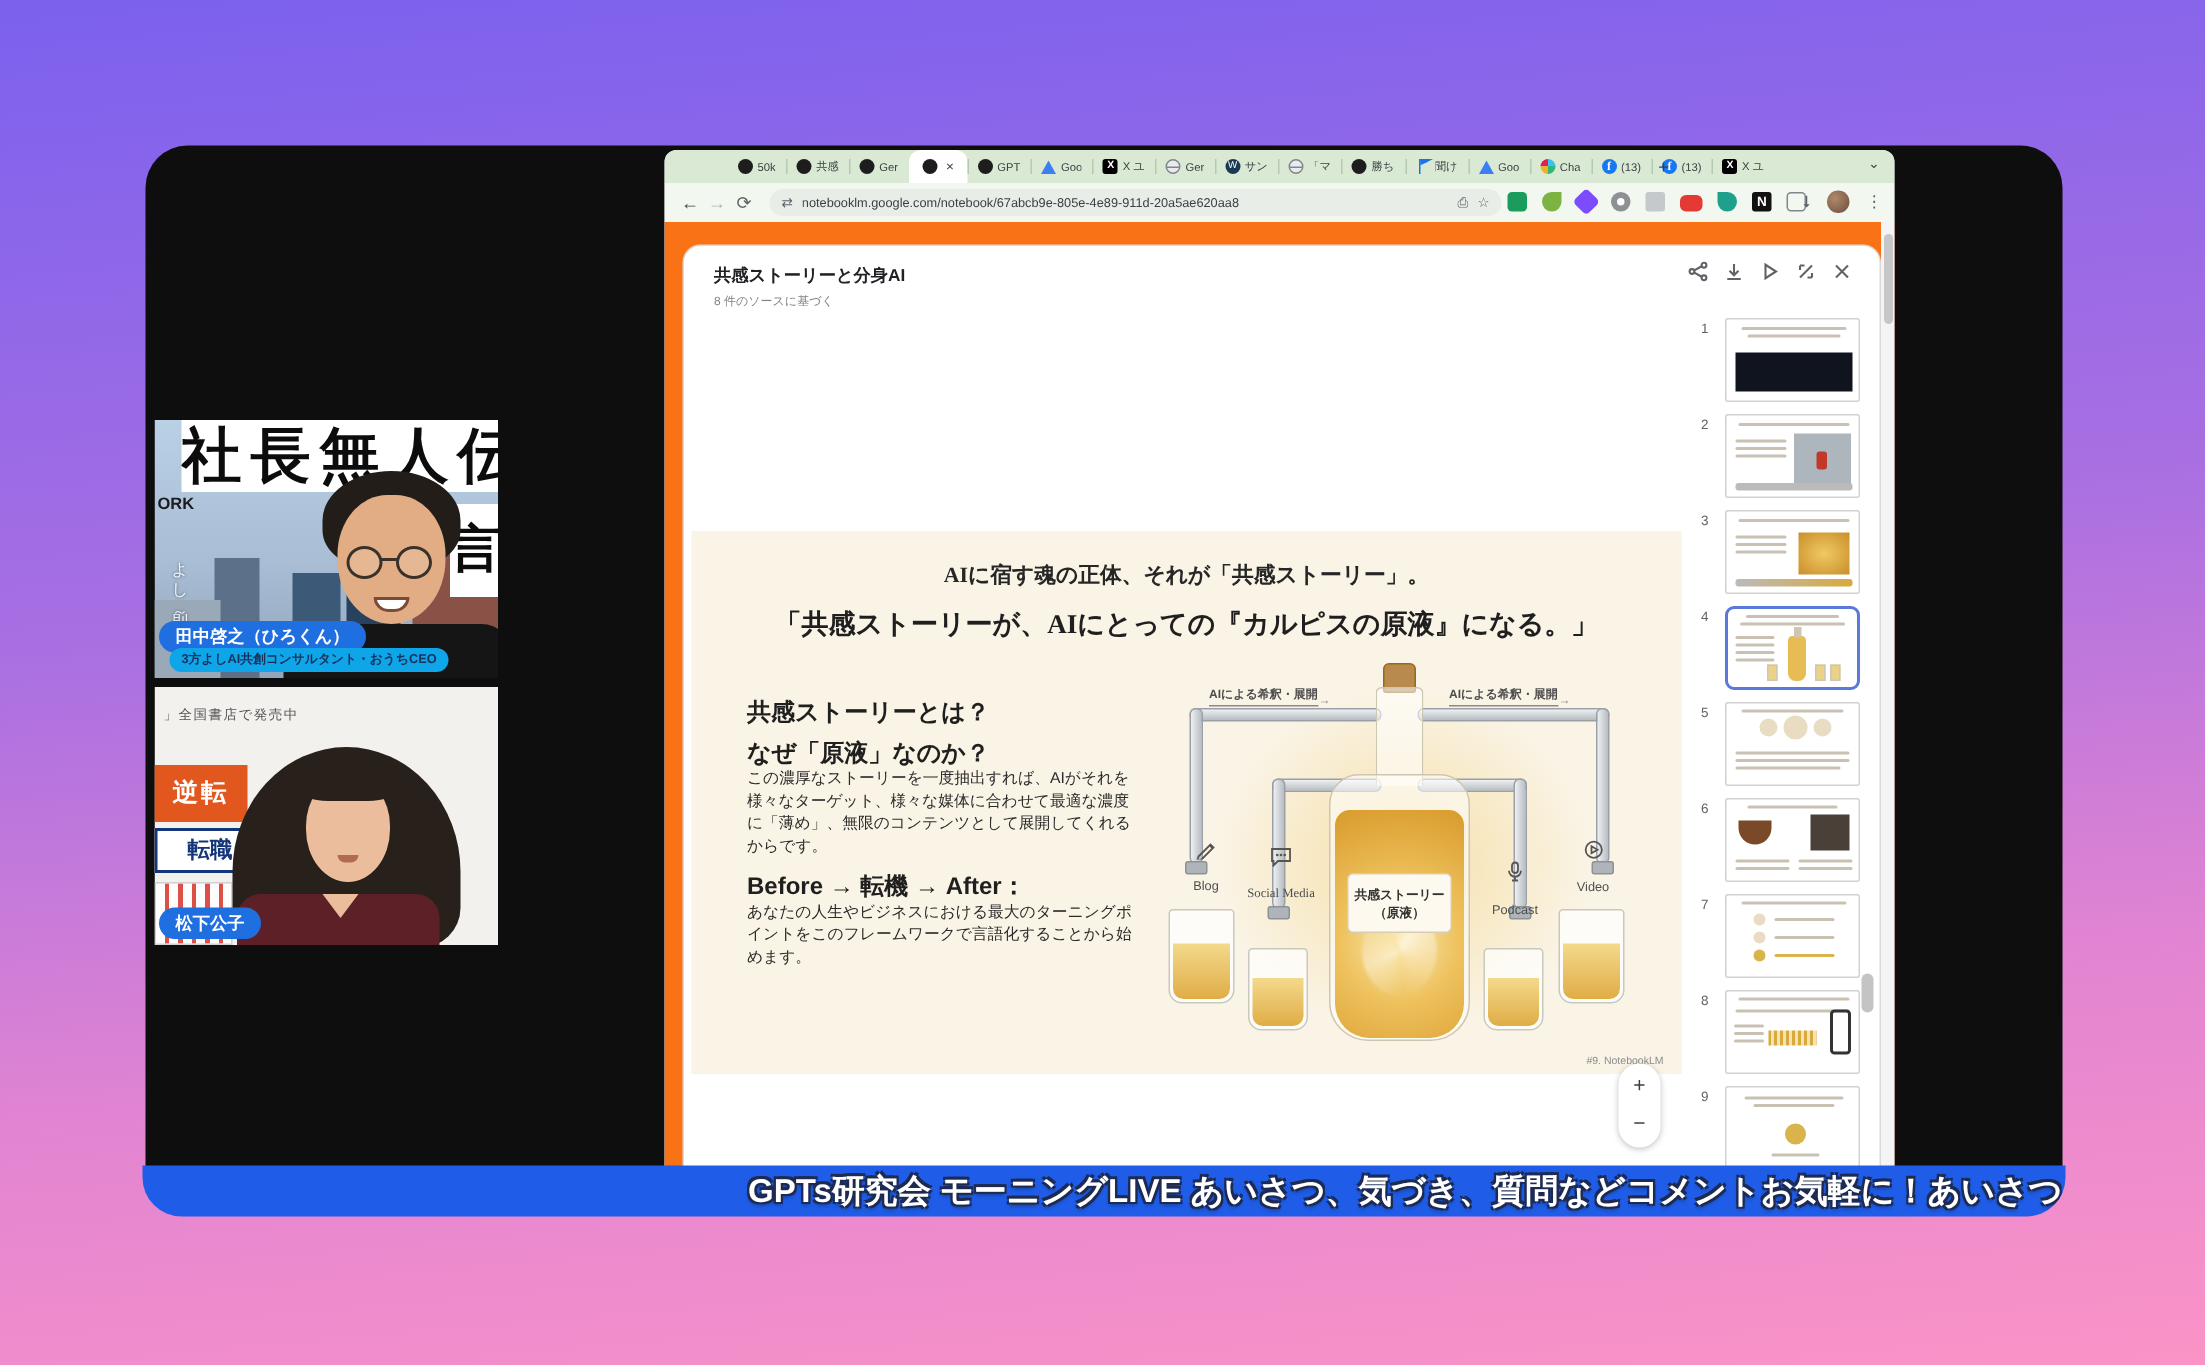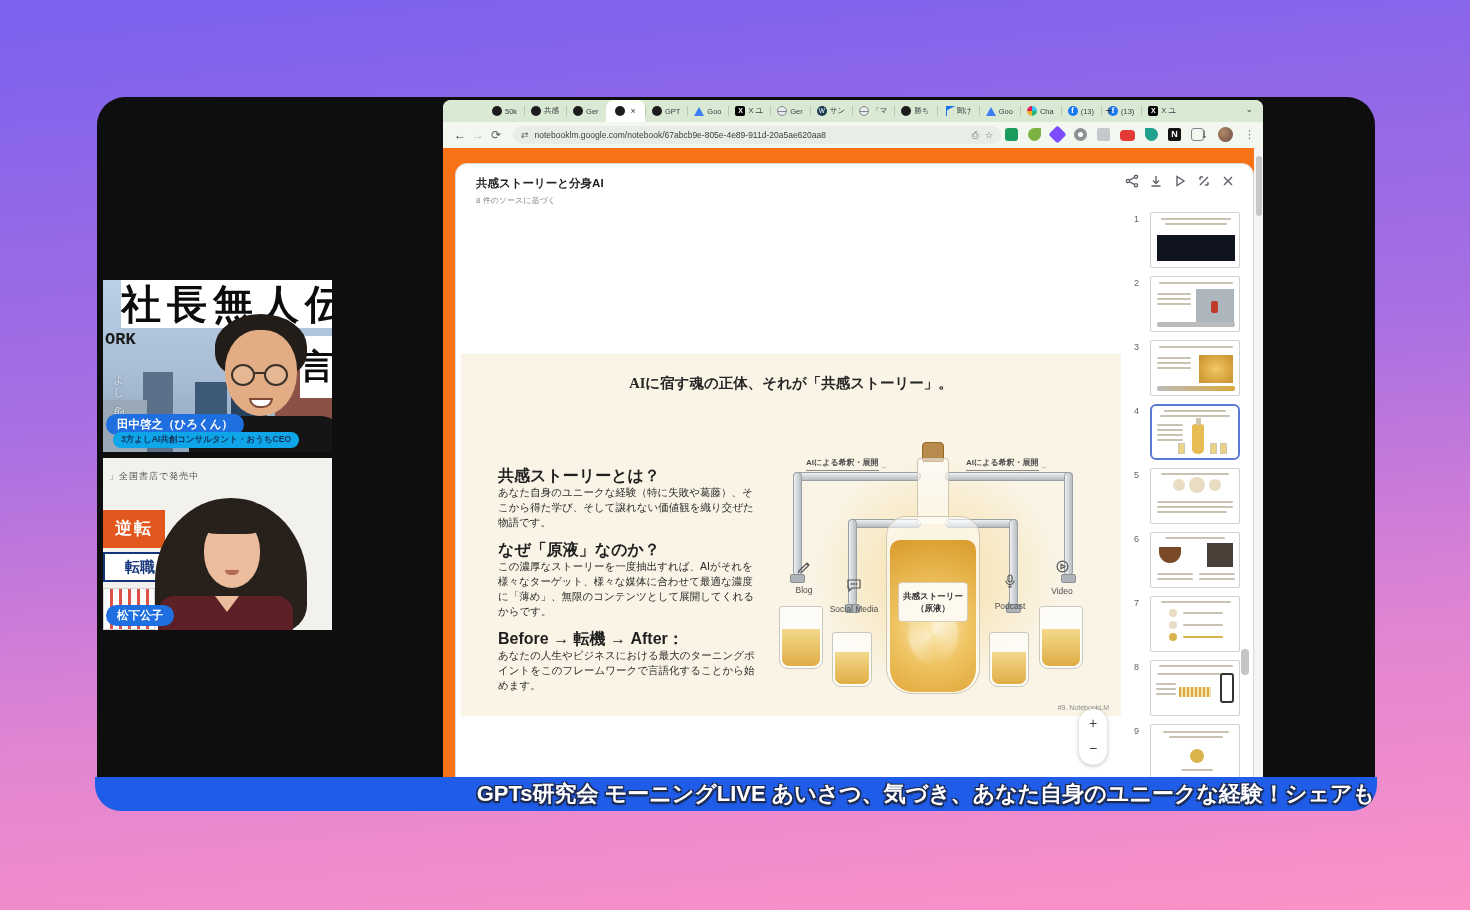--- a/index.html
+++ b/index.html
@@ -16,21 +16,21 @@
   .cam { position:absolute; width:229px; height:172px; overflow:hidden; background:#000; }
   .cam1 { left:103px; top:280px; }
   .cam2 { left:103px; top:458px; }
   .cam1-sky { position:absolute; inset:0; background:linear-gradient(#b9d0e5 0%,#a9bdd4 55%,#8fa6bd 100%); }
   .bldg { position:absolute; }
   .cam1-band { position:absolute; left:18px; top:0; width:220px; height:48px; background:#fff;
                overflow:hidden; white-space:nowrap;
                font-family:"DejaVu Serif", serif; font-weight:bold; font-size:40px; line-height:48px; color:#0c0c0c; letter-spacing:6px; }
   .cam1-band2 { position:absolute; right:-8px; top:56px; width:40px; height:62px; background:#fff; overflow:hidden;
                 font-family:"DejaVu Serif", serif; font-weight:bold; font-size:34px; line-height:60px; color:#0c0c0c; }
-  .cam1-ork { position:absolute; left:2px; top:50px; font-family:Liberation Mono, monospace; font-weight:bold; font-size:17px; color:#1b1b1b; }
+  .cam1-ork { position:absolute; left:2px; top:50px; font-family:Liberation Sans, sans-serif; font-weight:bold; font-size:11px; color:#1b1b1b; }
   .cam1-v1 { position:absolute; left:8px; top:86px; font-size:11px; color:#eef3f8; writing-mode:vertical-rl; letter-spacing:2px; text-shadow:0 0 2px #456; }
   .hair1 { position:absolute; left:112px; top:34px; width:92px; height:66px; background:#221d18; border-radius:50% 50% 40% 40%; }
   .face1 { position:absolute; left:122px; top:50px; width:72px; height:86px; background:#e2ad85; border-radius:46% 46% 50% 50%; }
   .glasses1 { position:absolute; left:128px; top:84px; width:60px; height:24px; }
   .lens { position:absolute; width:24px; height:22px; border:2px solid #3a322a; border-radius:50%; background:rgba(255,255,255,.12); }
   .lens.r { left:33px; } .lens.l { left:0; }
   .bridge { position:absolute; left:23px; top:8px; width:11px; height:2px; background:#3a322a; }
   .smile1 { position:absolute; left:146px; top:118px; width:24px; height:10px; background:#fff; border:2px solid #7c4a35; border-radius:0 0 12px 12px; }
   .body1 { position:absolute; left:86px; top:136px; width:152px; height:40px; background:#151515; border-radius:20px 20px 0 0; }
 
@@ -364,23 +364,23 @@
               <svg width="14" height="14" viewBox="0 0 14 14">
                 <g stroke="#5f6368" stroke-width="1.4">
                   <path d="M3 3l8 8M11 3l-8 8"></path>
                 </g>
               </svg>
             </span>
         </div>
 
         <div class="slide">
           <div class="hl1">AIに宿す魂の正体、それが「共感ストーリー」。</div>
+          <div class="hl2">「共感ストーリーが、AIにとっての『カルピスの原液』になる。」</div>
           <div class="col">
             <h4>共感ストーリーとは？</h4>
-            <div>あなた自身のユニークな経験（特に失敗や葛藤）、そこから得た学び、そして譲れない価値観を織り交ぜた物語です。</div>
             <h4>なぜ「原液」なのか？</h4>
             <div>この濃厚なストーリーを一度抽出すれば、AIがそれを様々なターゲット、様々な媒体に合わせて最適な濃度に「薄め」、無限のコンテンツとして展開してくれるからです。</div>
             <h4>Before → 転機 → After：</h4>
             <div>あなたの人生やビジネスにおける最大のターニングポイントをこのフレームワークで言語化することから始めます。</div>
           </div>
 
           <div class="glow"></div>
 
           <div class="pipe" style="left:332px;top:118px;width:128px;height:9px"></div>
           <div class="pipe" style="left:484px;top:118px;width:128px;height:9px"></div>
@@ -413,21 +413,21 @@
           <div id="outputs">
               <div class="out" style="left: 320px; top: 205px; width: 46px;"><span class="oicon"><svg width="14" height="14" viewBox="0 0 14 14">
                     <g stroke="#555" stroke-width="1.2" fill="none">
                       <path d="M2 12 10 4l2 2-8 8-3 1z"></path>
                       <path d="M9.5 4.5 11.5 6.5"></path>
                     </g>
                   </svg></span><span class="olabel">Blog</span></div>
               <div class="glass" style="left: 318px; top: 252px; width: 44px; height: 63px;">
                 <div class="fill" style="top:22px"></div>
               </div>
-              <div class="out" style="left: 358px; top: 224px; width: 70px;"><span class="oicon"><svg width="16" height="14" viewBox="0 0 16 14">
+              <div class="out" style="left: 358px; top: 210px; width: 70px; font-family: Liberation Serif, serif;"><span class="oicon"><svg width="16" height="14" viewBox="0 0 16 14">
                     <g stroke="#555" stroke-width="1.2" fill="none">
                       <path d="M2 2h12v8H6l-3 3v-3H2z"></path>
                     </g>
                     <circle cx="5.5" cy="6" r=".9" fill="#555"></circle>
                     <circle cx="8" cy="6" r=".9" fill="#555"></circle>
                     <circle cx="10.5" cy="6" r=".9" fill="#555"></circle>
                   </svg></span><span class="olabel">Social Media</span></div>
               <div class="glass" style="left: 371px; top: 278px; width: 40px; height: 55px;">
                 <div class="fill" style="top:19px"></div>
               </div>
@@ -565,15 +565,15 @@
           </div>
         <div class="dlg-scrollthumb"></div>
       </div>
       <div class="pagescroll">
           <div class="pthumb"></div>
         </div>
     </div>
   </div>
 
   <div class="banner">
-    <div class="btext">GPTs研究会 モーニングLIVE あいさつ、気づき、あなた自身のユニークな経験！シェアも</div>
+    <div class="btext">GPTs研究会 モーニングLIVE あいさつ、気づき、質問などコメントお気軽に！あいさつ</div>
   </div>
 </div>
 
 </body></html>

